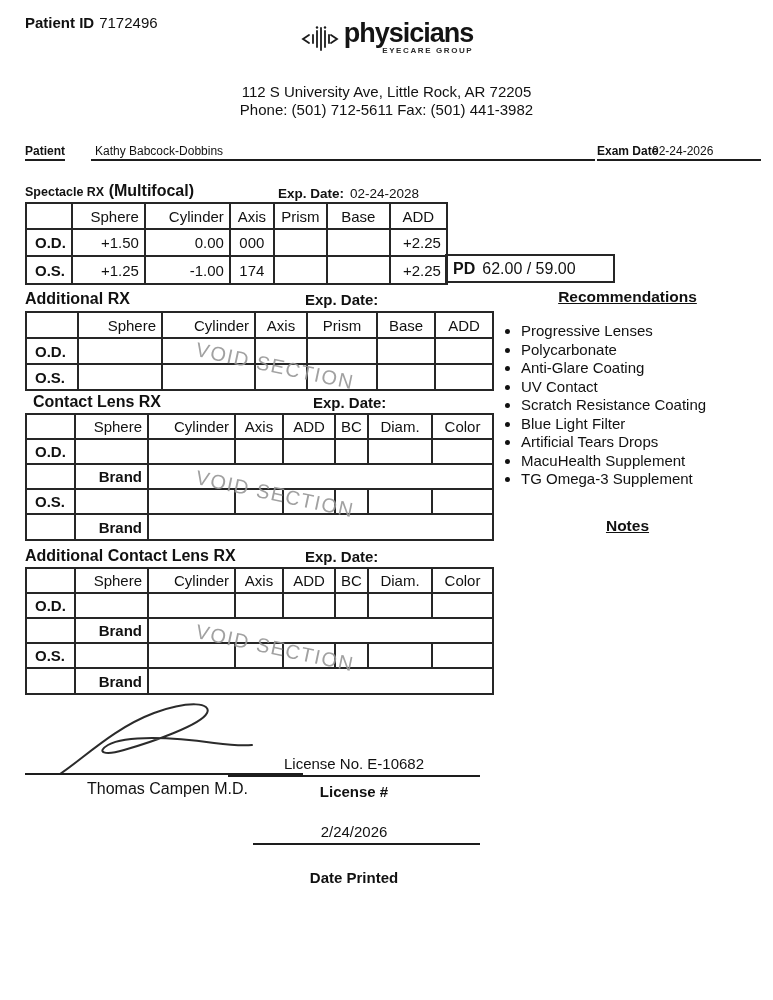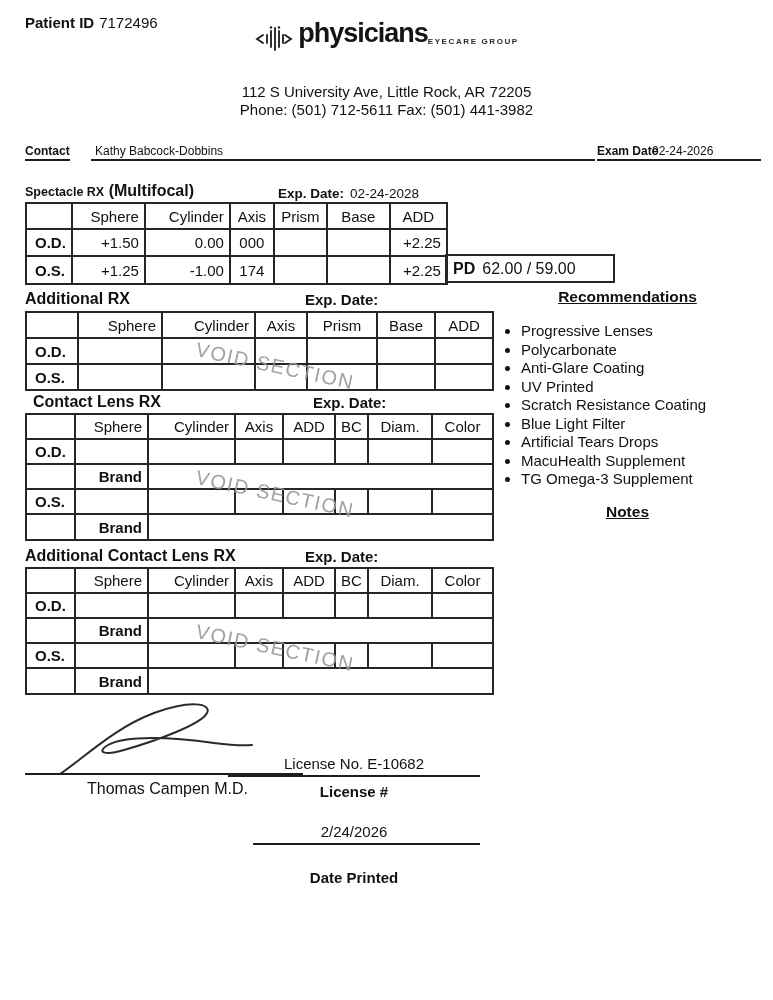--- a/index.html
+++ b/index.html
@@ -9,21 +9,21 @@
     overflow:hidden;margin:0 auto;
   }
   .abs{position:absolute;}
   .b{font-weight:700;}
 
   
   #patient-id-line{left:25px;top:14px;font-size:15px;}
   #patient-id-line .val{font-weight:400;margin-left:5px;}
   #logo-row{left:0;top:20px;width:773px;display:flex;justify-content:center;align-items:flex-start;}
   #logo-icon{margin-top:6px;margin-right:4px;}
-  #logo-textcol{display:flex;flex-direction:row;align-items:flex-end;}
+  #logo-textcol{display:flex;flex-direction:column;align-items:flex-end;}
   #logo-word{font-size:27px;font-weight:700;letter-spacing:-1px;line-height:26px;color:#141414;}
   #logo-sub{font-size:8px;letter-spacing:1.6px;font-weight:700;color:#2a2a2a;margin-top:0px;}
   #clinic-name{left:0;top:63px;width:773px;font-size:17px;font-weight:700;text-align:center;}
   #clinic-address{left:0;top:83px;width:773px;font-size:15px;text-align:center;}
   #clinic-phone{left:0;top:101px;width:773px;font-size:15px;text-align:center;}
 
   
   #patient-row{left:25px;top:141px;width:732px;height:20px;}
   .fieldline{position:absolute;bottom:0;border-bottom:2px solid #1d1d1d;padding-bottom:1px;white-space:nowrap;}
   #patient-label{left:0;font-size:12px;font-weight:700;}
@@ -53,21 +53,21 @@
   #pd-box .pd-label{font-weight:700;margin-right:7px;}
 
   .watermark{position:absolute;color:#979797;font-size:20px;letter-spacing:1.5px;
     transform:rotate(12deg);transform-origin:left center;white-space:nowrap;opacity:.9;}
 
   
   #reco-block{left:505px;top:288px;width:245px;}
   .heading-underline{font-size:15.5px;font-weight:700;text-decoration:underline;text-align:center;}
   #reco-list{margin:16px 0 0 16px;padding:0;}
   #reco-list li{font-size:15px;line-height:18.5px;}
-  #notes-heading{margin-top:14px;}
+  #notes-heading{margin-top:28px;}
 
   
   #signature-svg{left:52px;top:700px;}
   #signature-line{left:25px;top:773px;width:278px;border-bottom:2px solid #1d1d1d;}
   #doctor-name{left:25px;top:780px;width:285px;text-align:center;font-size:16px;}
   #license-block{left:228px;top:755px;width:252px;text-align:center;}
   #license-no{font-size:15px;}
   .hline{border-bottom:2px solid #1d1d1d;margin-top:3px;}
   #license-label{font-size:15px;font-weight:700;margin-top:6px;}
   #date-printed{font-size:15px;margin-top:23px;}
@@ -101,21 +101,21 @@
     <span id="logo-textcol">
       <span id="logo-word">physicians</span>
       <span id="logo-sub">EYECARE GROUP</span>
     </span>
   </div>
 
   <div id="clinic-address" class="abs">112 S University Ave, Little Rock, AR 72205</div>
   <div id="clinic-phone" class="abs">Phone: (501) 712-5611 Fax: (501) 441-3982</div>
 
   <div id="patient-row" class="abs">
-    <span id="patient-label" class="fieldline">Contact</span>
+    <span id="patient-label" class="fieldline">Patient</span>
     <span id="patient-name" class="fieldline">Kathy Babcock-Dobbins</span>
     <span id="examdate-label" class="fieldline">Exam Date</span>
     <span id="examdate-value" class="fieldline">02-24-2026</span>
   </div>
 
   <div class="abs" style="left:25px;top:182px;width:480px;">
     <span class="sec-title-sm">Spectacle RX</span>
     <span class="sec-title-lg">(Multifocal)</span>
     <span class="abs" style="left:253px;top:2px;">
       <span class="exp-label">Exp. Date:</span><span class="exp-value">02-24-2028</span>
@@ -339,21 +339,21 @@
   </tbody>
     </table>
   <div class="watermark" style="left:196px;top:620px;">VOID SECTION</div>
 
   <div id="reco-block" class="abs">
     <div class="heading-underline">Recommendations</div>
     <ul id="reco-list">
       <li>Progressive Lenses</li>
       <li>Polycarbonate</li>
       <li>Anti-Glare Coating</li>
-      <li>UV Printed</li>
+      <li>UV Contact</li>
       <li>Scratch Resistance Coating</li>
       <li>Blue Light Filter</li>
       <li>Artificial Tears Drops</li>
       <li>MacuHealth Supplement</li>
       <li>TG Omega-3 Supplement</li>
     </ul>
     <div id="notes-heading" class="heading-underline">Notes</div>
   </div>
 
   <span id="signature-svg" class="abs">

